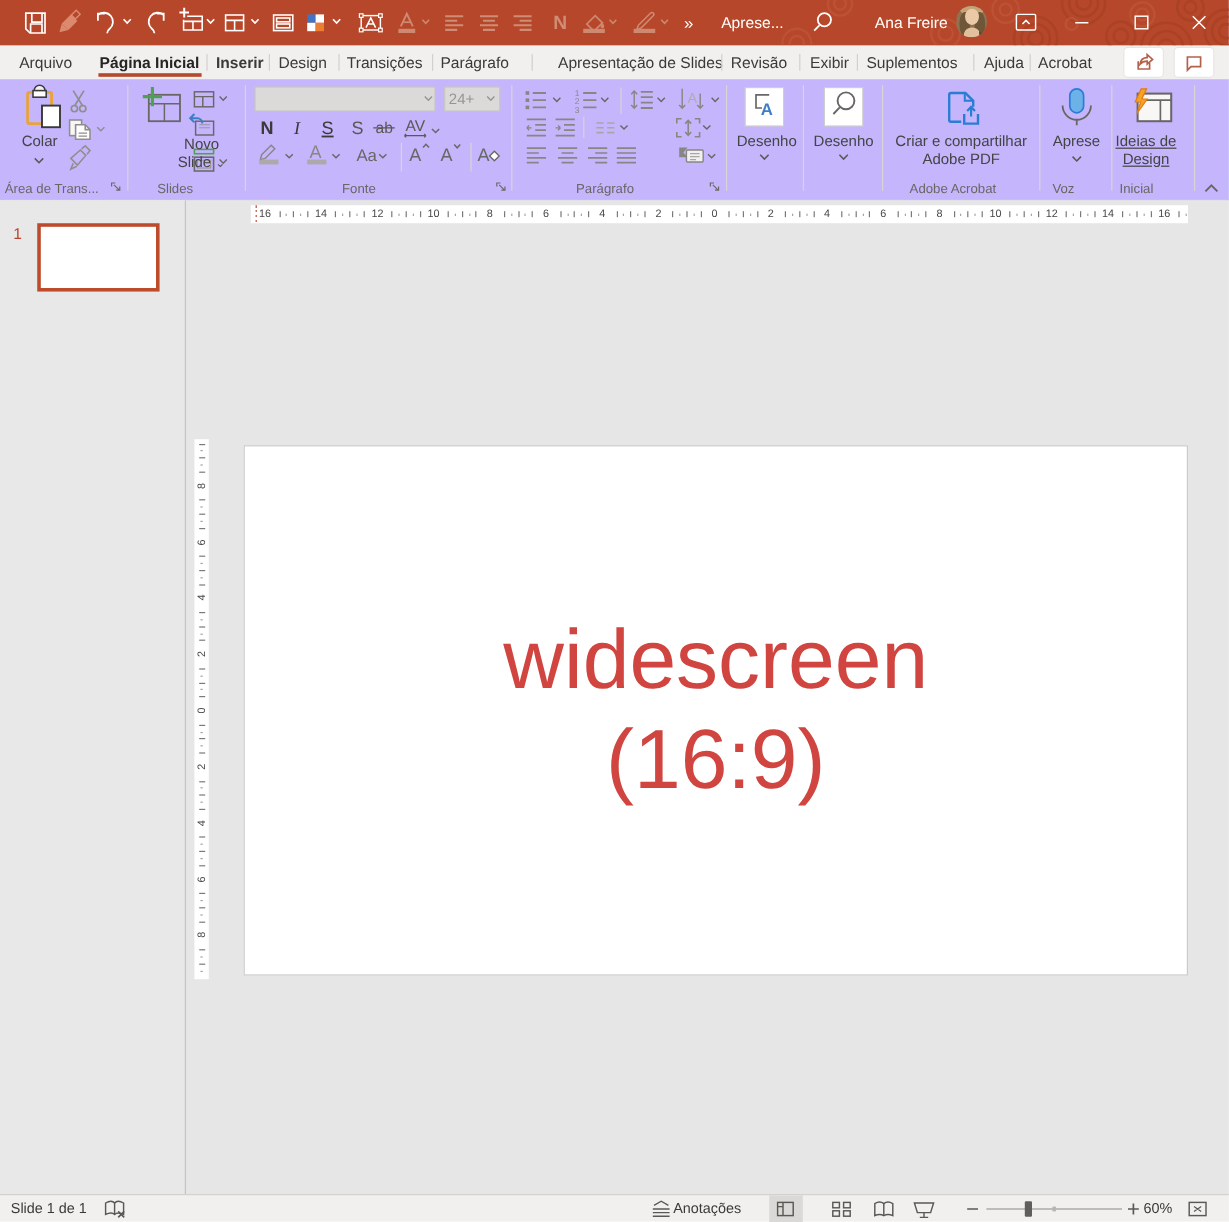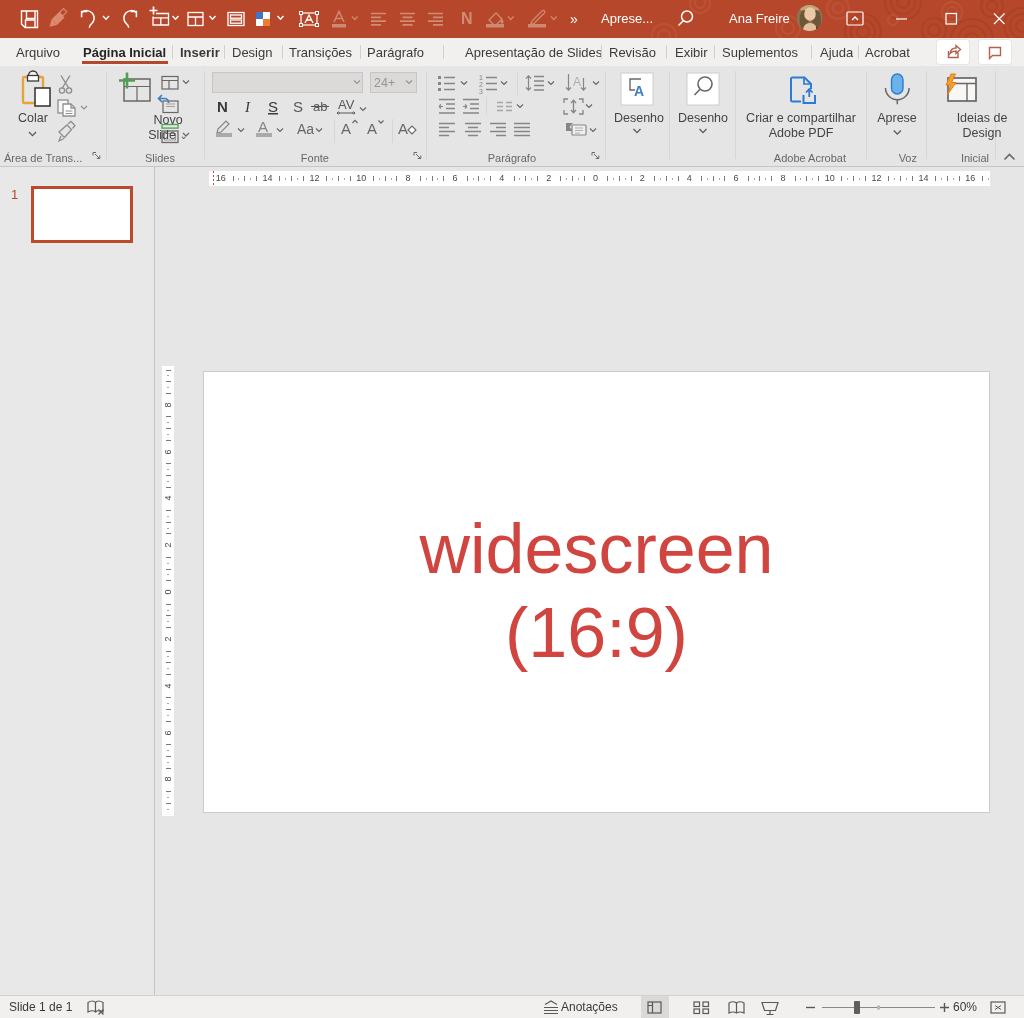--- a/index.html
+++ b/index.html
@@ -1,31 +1,31 @@
 <!DOCTYPE html>
 <html><head>
 <meta charset="utf-8">
 <style>
   * { margin:0; padding:0; box-sizing:border-box; }
   html,body { width:1024px; height:1018px; overflow:hidden; font-family:"Liberation Sans", sans-serif; }
   .titlebar { position:absolute; left:0; top:0; width:1024px; height:38px; background:#B7472A; overflow:hidden; }
   .tabrow { position:absolute; left:0; top:38px; width:1024px; height:28px; background:#F2F0EF; }
-  .ribbon { position:absolute; left:0; top:66px; width:1024px; height:101px; background:#e5e5e5; border-bottom:1px solid #C8C6C4; }
+  .ribbon { position:absolute; left:0; top:66px; width:1024px; height:101px; background:#c4b5fd; border-bottom:1px solid #C8C6C4; }
   .content { position:absolute; left:0; top:167px; width:1024px; height:828px; background:#E6E6E6; }
   .leftpanel { position:absolute; left:0; top:167px; width:155px; height:828px; background:#E8E8E8; border-right:1px solid #C6C4C2; }
   .statusbar { position:absolute; left:0; top:995px; width:1024px; height:23px; background:#F2F0EF; border-top:1px solid #D3D1CF; }
   .slide { position:absolute; left:203px; top:371px; width:787px; height:442px; background:#FFFFFF; border:1px solid #CCCACA; }
   .hruler { position:absolute; left:209px; top:171px; width:781px; height:15px; background:#FFFFFF; }
   .vruler { position:absolute; left:162px; top:366px; width:12px; height:450px; background:#FFFFFF; }
   .tick { position:absolute; background:#7C7A78; }
   .rnum { position:absolute; font-size:9px; color:#4A4846; }
   .tb { position:absolute; top:7px; font-size:13px; color:#3B3A39; white-space:nowrap; }
   .tsep { position:absolute; top:7px; width:1px; height:14px; background:#D2D0CE; }
   .tbtn { position:absolute; top:1.5px; width:32px; height:24px; background:#fff; border-radius:3px; box-shadow:0 0 0 1px #E8E6E4; display:flex; align-items:center; justify-content:center; }
-  .grp-label { position:absolute; top:86px; font-size:11px; color:#696764; text-align:right; white-space:nowrap; }
+  .grp-label { position:absolute; top:86px; font-size:11px; color:#696764; text-align:left; white-space:nowrap; }
   .wtext { position:absolute; left:203px; top:505px; width:787px; text-align:center; color:#D04540; }
   .rlbl { position:absolute; font-size:12.5px; color:#444; text-align:center; line-height:15px; }
   .cv { font-size:10px; color:#5A5855; }
 </style>
 </head>
 <body>
 <div class="titlebar" id="titlebar">
 <svg width="1024" height="38" viewBox="0 0 1024 38">
 
   <g fill="none" stroke="#A84224" stroke-width="2.2" opacity="0.8">
@@ -446,21 +446,21 @@
     <path d="M948 17.5 h28 M967 17.5 v17.5" stroke="#696764" stroke-width="1.4" fill="none"></path>
     <path d="M951 8 l-5 11 h4.5 l-3 9.5 l8.5 -12 h-4.5 l4 -8.5 z" fill="#F7A128" stroke="#E07C10" stroke-width="1"></path>
   </g>
 
   <path d="M1004.5 93.5 l5 -5 l5 5" stroke="#696764" stroke-width="1.6" fill="none"></path>
 </svg>
 <div class="rlbl" style="left:18px;top:45px;width:30px;">Colar</div>
 <div class="rlbl" style="left:114px;top:47px;width:44px;margin-left:32px;">Novo<br>Slide <span class="cv">⌄</span></div>
 <div class="rlbl" style="left:740px;top:45px;width:122px;">Criar e compartilhar<br>Adobe PDF</div>
 <div class="rlbl" style="left:875px;top:45px;width:44px;">Aprese</div>
-<div class="rlbl" style="left:956px;top:45px;width:52px;">Ideias de<br>Design</div>
+<div class="rlbl" style="left:929px;top:45px;width:52px;text-decoration:underline;">Ideias de<br>Design</div>
 <div class="rlbl" style="left:612px;top:45px;width:54px;">Desenho</div>
 <div class="rlbl" style="left:677px;top:45px;width:52px;">Desenho</div>
 <div class="grp-label" style="left:4px;width:82px;text-align:left;">Área de Trans...</div>
 <div class="grp-label" style="left:131px;width:44px;">Slides</div>
 <div class="grp-label" style="left:285px;width:44px;">Fonte</div>
 <div class="grp-label" style="left:480px;width:56px;">Parágrafo</div>
 <div class="grp-label" style="left:758px;width:88px;">Adobe Acrobat</div>
 <div class="grp-label" style="left:877px;width:40px;">Voz</div>
 <div class="grp-label" style="left:933px;width:56px;">Inicial</div>
 </div>

